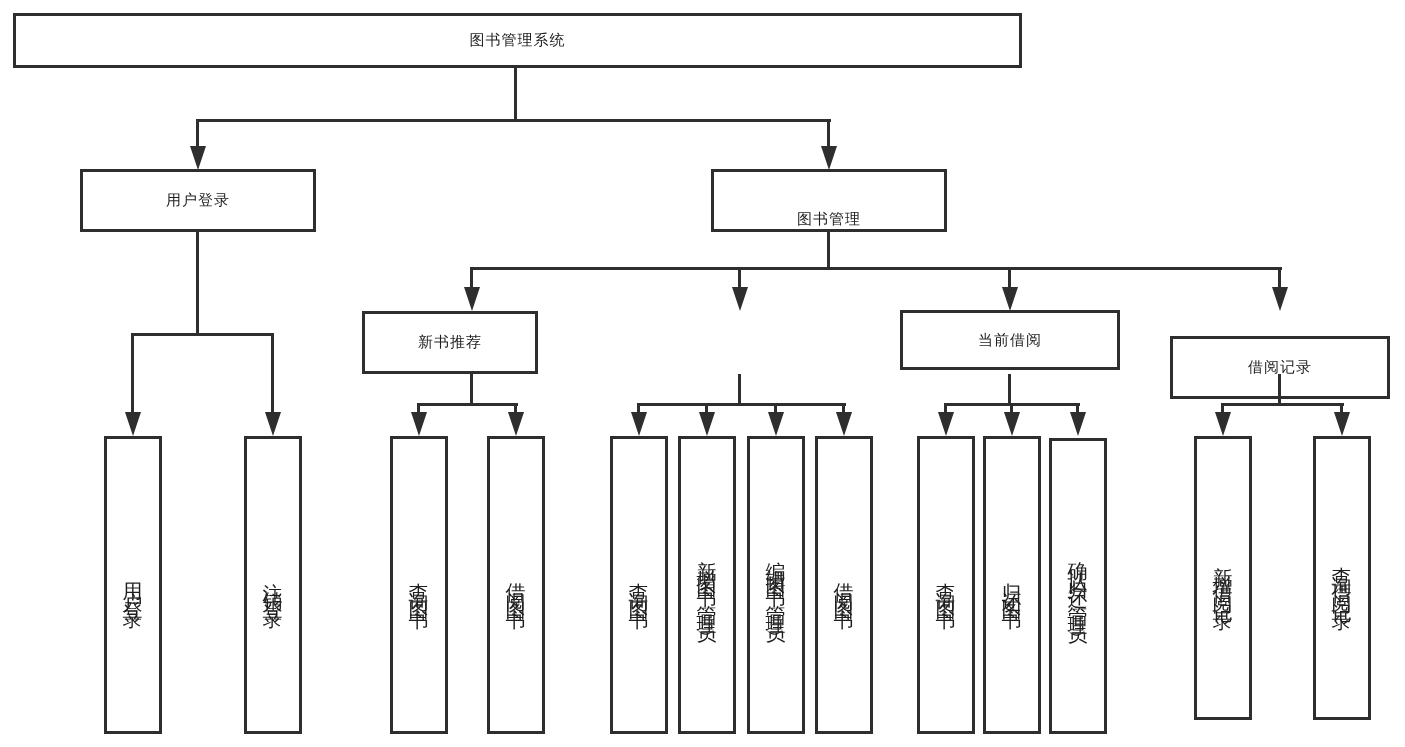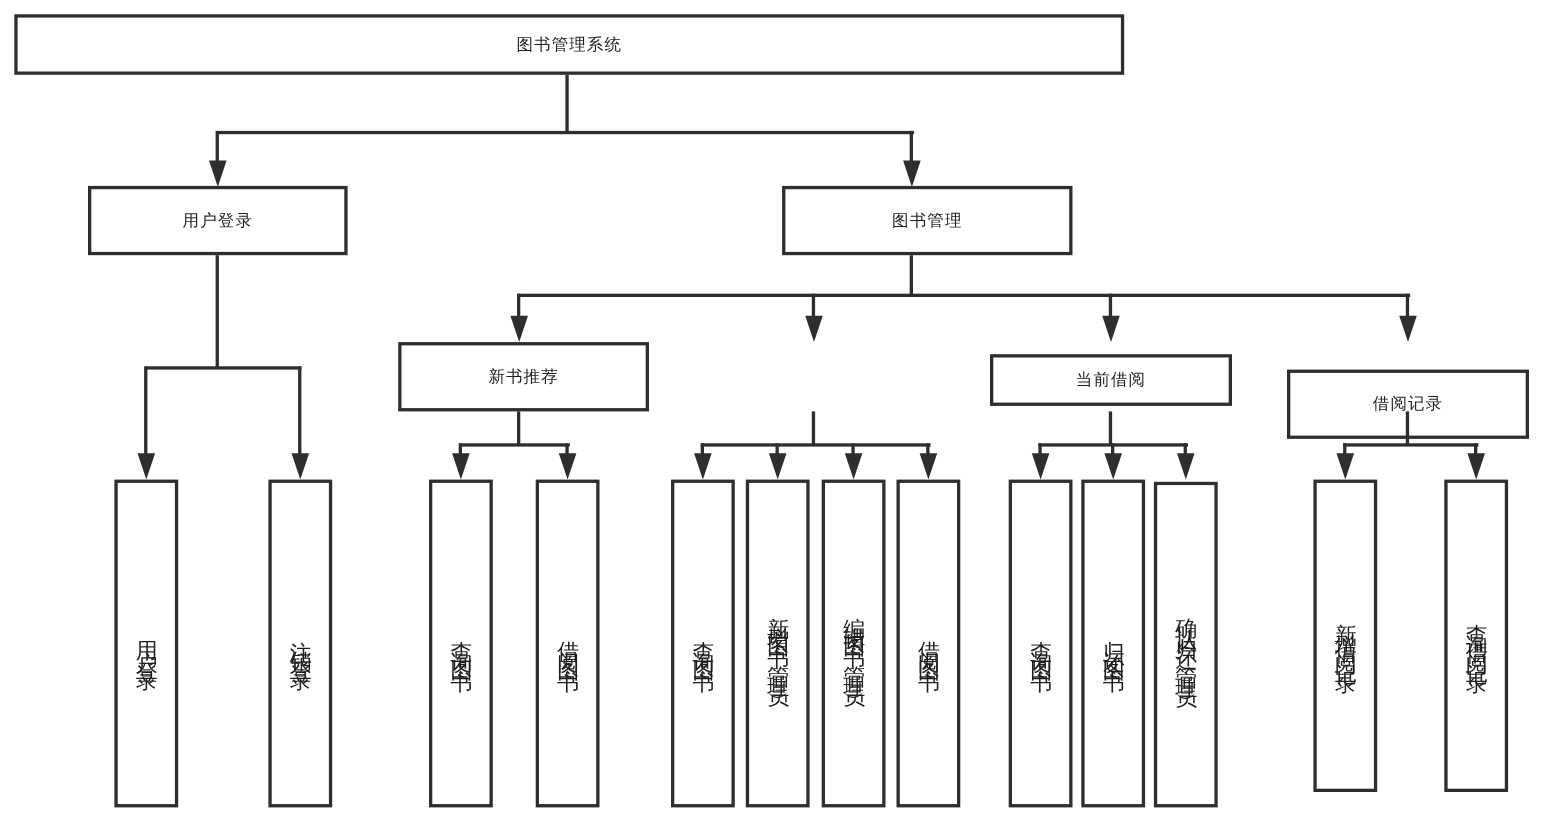--- a/index.html
+++ b/index.html
@@ -82,21 +82,21 @@
   <div class="vl" style="left:514px;top:68px;height:53px;"></div>
   <div class="hl" style="left:197px;top:119px;width:634px;"></div>
   <div class="vl" style="left:196px;top:119px;height:28px;"></div>
   <div class="arr" style="left:190px;top:146px;"></div>
   <div class="vl" style="left:827px;top:119px;height:28px;"></div>
   <div class="arr" style="left:821px;top:146px;"></div>
 
   <div class="box" style="left:80px;top:169px;width:236px;height:63px;">
     <span>用户登录</span>
   </div>
-  <div class="box" style="left:711px;top:169px;width:264px;height:63px;">
+  <div class="box" style="left:711px;top:169px;width:236px;height:63px;align-items:flex-end;">
     <span>图书管理</span>
   </div>
 
   <div class="vl" style="left:196px;top:232px;height:103px;"></div>
   <div class="hl" style="left:132px;top:333px;width:142px;"></div>
   <div class="vl" style="left:131px;top:333px;height:80px;"></div>
   <div class="arr" style="left:125px;top:412px;"></div>
   <div class="vl" style="left:271px;top:333px;height:80px;"></div>
   <div class="arr" style="left:265px;top:412px;"></div>
 
@@ -104,24 +104,24 @@
   <div class="hl" style="left:471px;top:267px;width:811px;"></div>
   <div class="vl" style="left:470px;top:267px;height:22px;"></div>
   <div class="arr" style="left:464px;top:287px;"></div>
   <div class="vl" style="left:738px;top:267px;height:22px;"></div>
   <div class="arr" style="left:732px;top:287px;"></div>
   <div class="vl" style="left:1008px;top:267px;height:22px;"></div>
   <div class="arr" style="left:1002px;top:287px;"></div>
   <div class="vl" style="left:1278px;top:267px;height:22px;"></div>
   <div class="arr" style="left:1272px;top:287px;"></div>
 
-  <div class="box" style="left:362px;top:311px;width:228px;height:63px;">
+  <div class="box" style="left:362px;top:311px;width:176px;height:63px;">
     <span>新书推荐</span>
   </div>
-  <div class="box" style="left:900px;top:322px;width:220px;height:47px;">
+  <div class="box" style="left:900px;top:310px;width:220px;height:60px;">
     <span>当前借阅</span>
   </div>
   <div class="box" style="left:1170px;top:311px;width:220px;height:63px;margin-top:25px;">
     <span>借阅记录</span>
   </div>
 
   <div class="vl" style="left:470px;top:374px;height:31px;"></div>
   <div class="hl" style="left:418px;top:403px;width:100px;"></div>
   <div class="vl" style="left:417px;top:403px;height:12px;"></div>
   <div class="arr" style="left:411px;top:412px;"></div>

